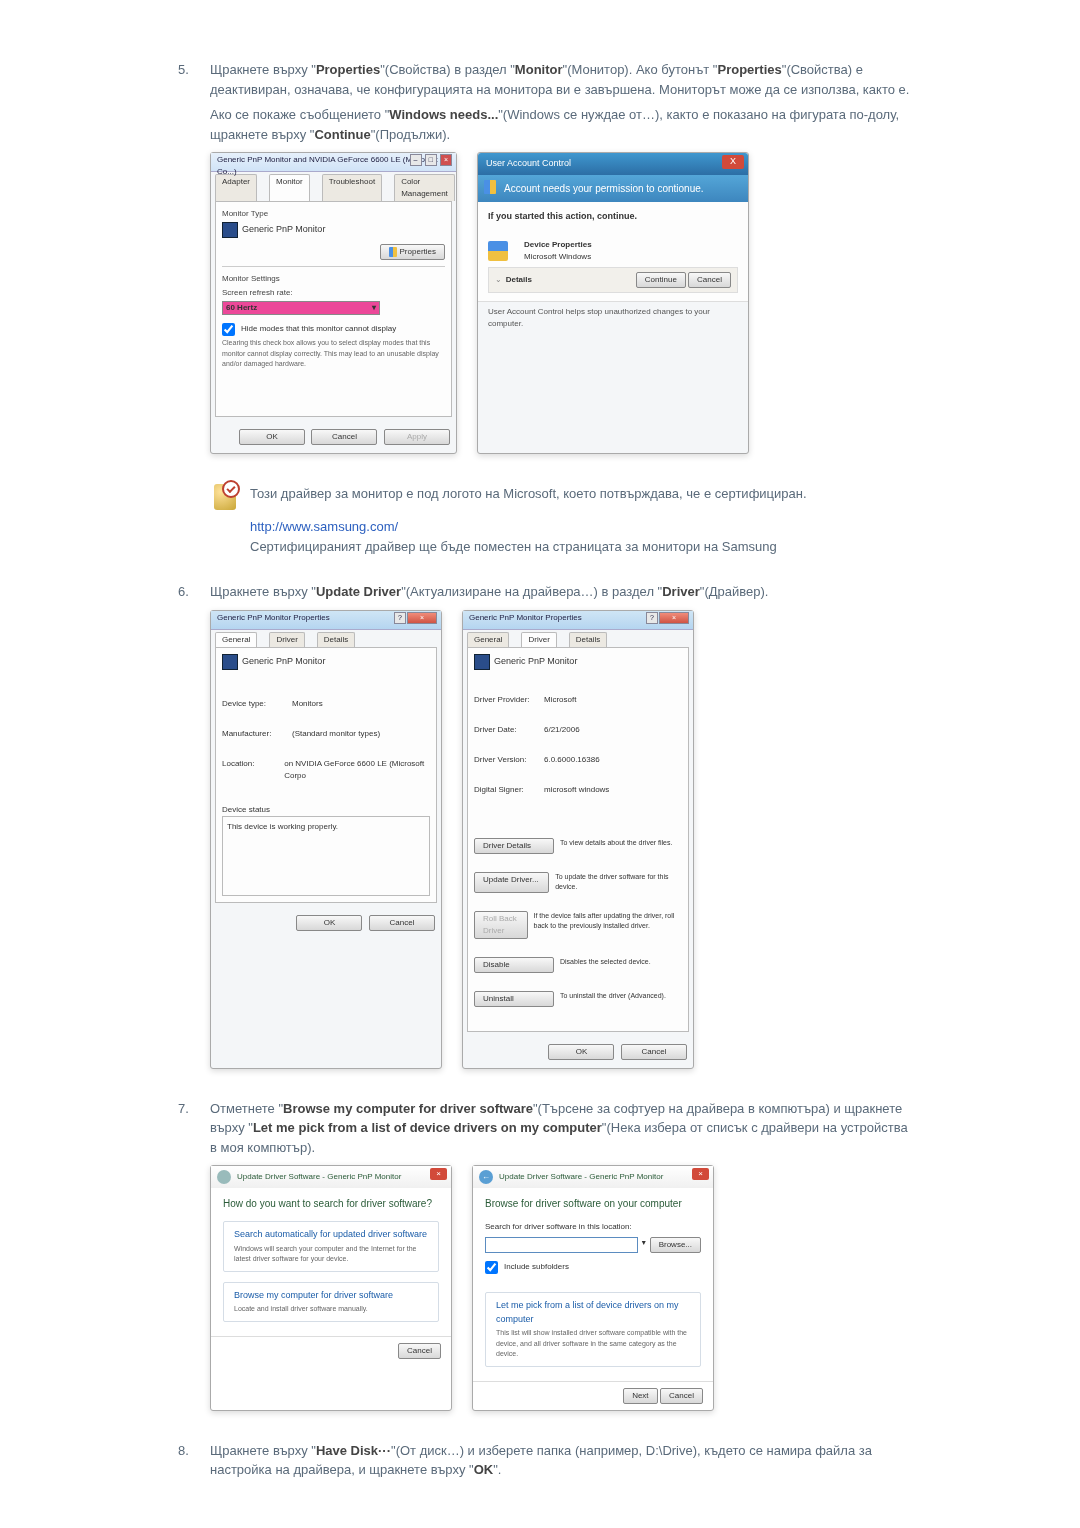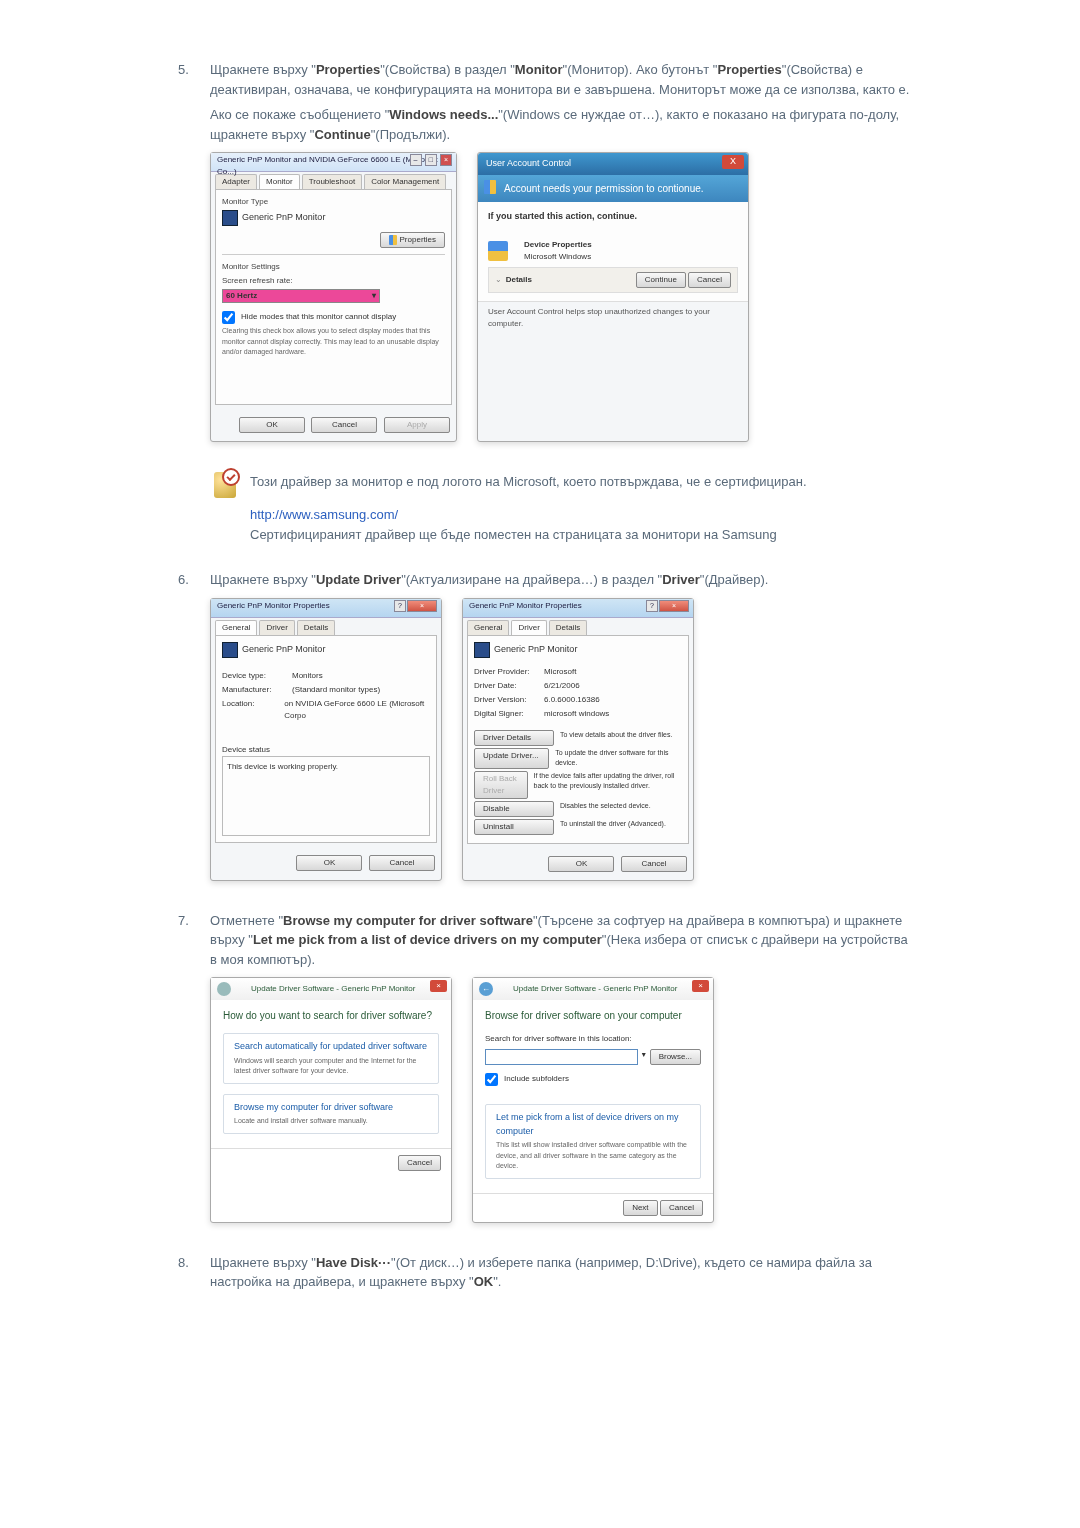--- a/index.html
+++ b/index.html
@@ -31,21 +31,21 @@
     border-radius: 3px;
   }
 
   
   .p5l { width: 245px; }
   .titlebar { height: 16px; background: linear-gradient(#e6f0fb,#d0e3f7); border-bottom: 1px solid #aac; font-size: 8px; padding: 1px 6px; color: #224; position: relative; }
   .titlebar .wx { position: absolute; right: 4px; top: 1px; }
   .wx span { display:inline-block; width:10px; height:10px; border:1px solid #889; margin-left:1px; background:#e8e8e8; text-align:center; line-height:9px; font-size:7px;}
   .wx .close{ background:#d05050; color:#fff;}
   .tabs { display:flex; padding: 2px 4px 0 4px; font-size:8px; }
-  .tab { border:1px solid #bbb; border-bottom:none; padding:1px 6px; background:#ece9e2; margin-right:2px; border-radius:2px 2px 0 0; }
+  .tab { border:1px solid #bbb; border-bottom:none; padding:1px 6px; background:#ece9e2; margin-right:12px; border-radius:2px 2px 0 0; }
   .tab.active { background:#fdfdfd; }
   .inner { background:#fdfdfd; margin: 0 4px 4px 4px; border:1px solid #bbb; padding: 6px; }
   .section-label { font-size:8px; color:#444; margin-bottom:2px; }
   .monbox { display:flex; align-items:center; gap:4px; }
   .monicon { width:14px; height:14px; background:#2a4d8a; display:inline-block; border:1px solid #123; }
   .btn { display:inline-block; border:1px solid #888; background:linear-gradient(#f8f8f8,#d8d8d8); border-radius:2px; padding:1px 8px; font-size:8px; cursor:pointer; }
   .shield { display:inline-block; width:8px; height:10px; background: linear-gradient(90deg,#4a90e5 50%,#f0c040 50%); border-radius:1px; margin-right:3px; vertical-align:middle;}
   hr.div { border:none; border-top:1px solid #ccc; margin:6px 0;}
   .cb { display:flex; gap:4px; align-items:flex-start; font-size:8px; }
   .cb input { margin:0 2px 0 0; }
@@ -70,26 +70,26 @@
   .certshield { width:22px; height:26px; border-radius:3px; background: radial-gradient(circle at 30% 30%,#ffe29a,#c9a636); position:relative; }
   .certshield .tick{ position:absolute; top:-4px; right:-4px; width:14px; height:14px; border:2px solid #bd4030; border-radius:50%; background:#fff; }
   .certshield .tick::after{ content:""; position:absolute; left:3px; top:4px; width:6px; height:3px; border-left:2px solid #bd4030; border-bottom:2px solid #bd4030; transform:rotate(-45deg);}
   .certify .ct { font-size:13px; color:#5a6a7a; }
 
   
   .p6 { width:230px; }
   .p6 .titlebar{ background: linear-gradient(#cfe5f5,#b5d5f0);}
   .p6 .wx .close{ width:28px; background:linear-gradient(#f08c7a,#d05444);}
   .p6 .inner { min-height: 160px; }
-  .p6 .kv { display:flex; font-size:8px; margin:2px 0;}
+  .p6 .kv { display:flex; font-size:8px; margin:18px 0;}
   .p6 .kv .k{ width:70px; }
 
   
   .wiz { width:240px; background:#fff; border:1px solid #aaa; }
-  .wiz .head { background:linear-gradient(#fff,#f0f0f0); padding:4px 6px; display:flex; align-items:center; gap:20px; font-size:8px; color:#2a5b38;}
+  .wiz .head { background:linear-gradient(#fff,#f0f0f0); padding:4px 6px; display:flex; align-items:center; gap:6px; font-size:8px; color:#2a5b38;}
   .wiz .head .back{ width:14px;height:14px;border-radius:50%;background:#9bb;}
   .wiz .body{ padding:8px 12px 4px 12px; min-height:130px; font-size:8px;}
   .wiz .h1 { color:#2a5b38; font-size:10px; margin-bottom:10px; }
   .wiz .opt { border:1px solid #d5dde6; border-radius:2px; padding:6px 10px; margin-bottom:10px; }
   .wiz .opt .t{ color:#1a5ca8; font-size:9px; }
   .wiz .opt .d{ color:#666; font-size:7px; margin-top:2px; }
   .wiz .foot{ text-align:right; padding:6px 10px; border-top:1px solid #ddd; }
   .wiz.red .hx{ position:absolute; right:4px; top:2px; background:#d24a3a; color:#fff; padding:0 6px; font-size:8px; border-radius:2px;}
   .wiz { position:relative; }
 

